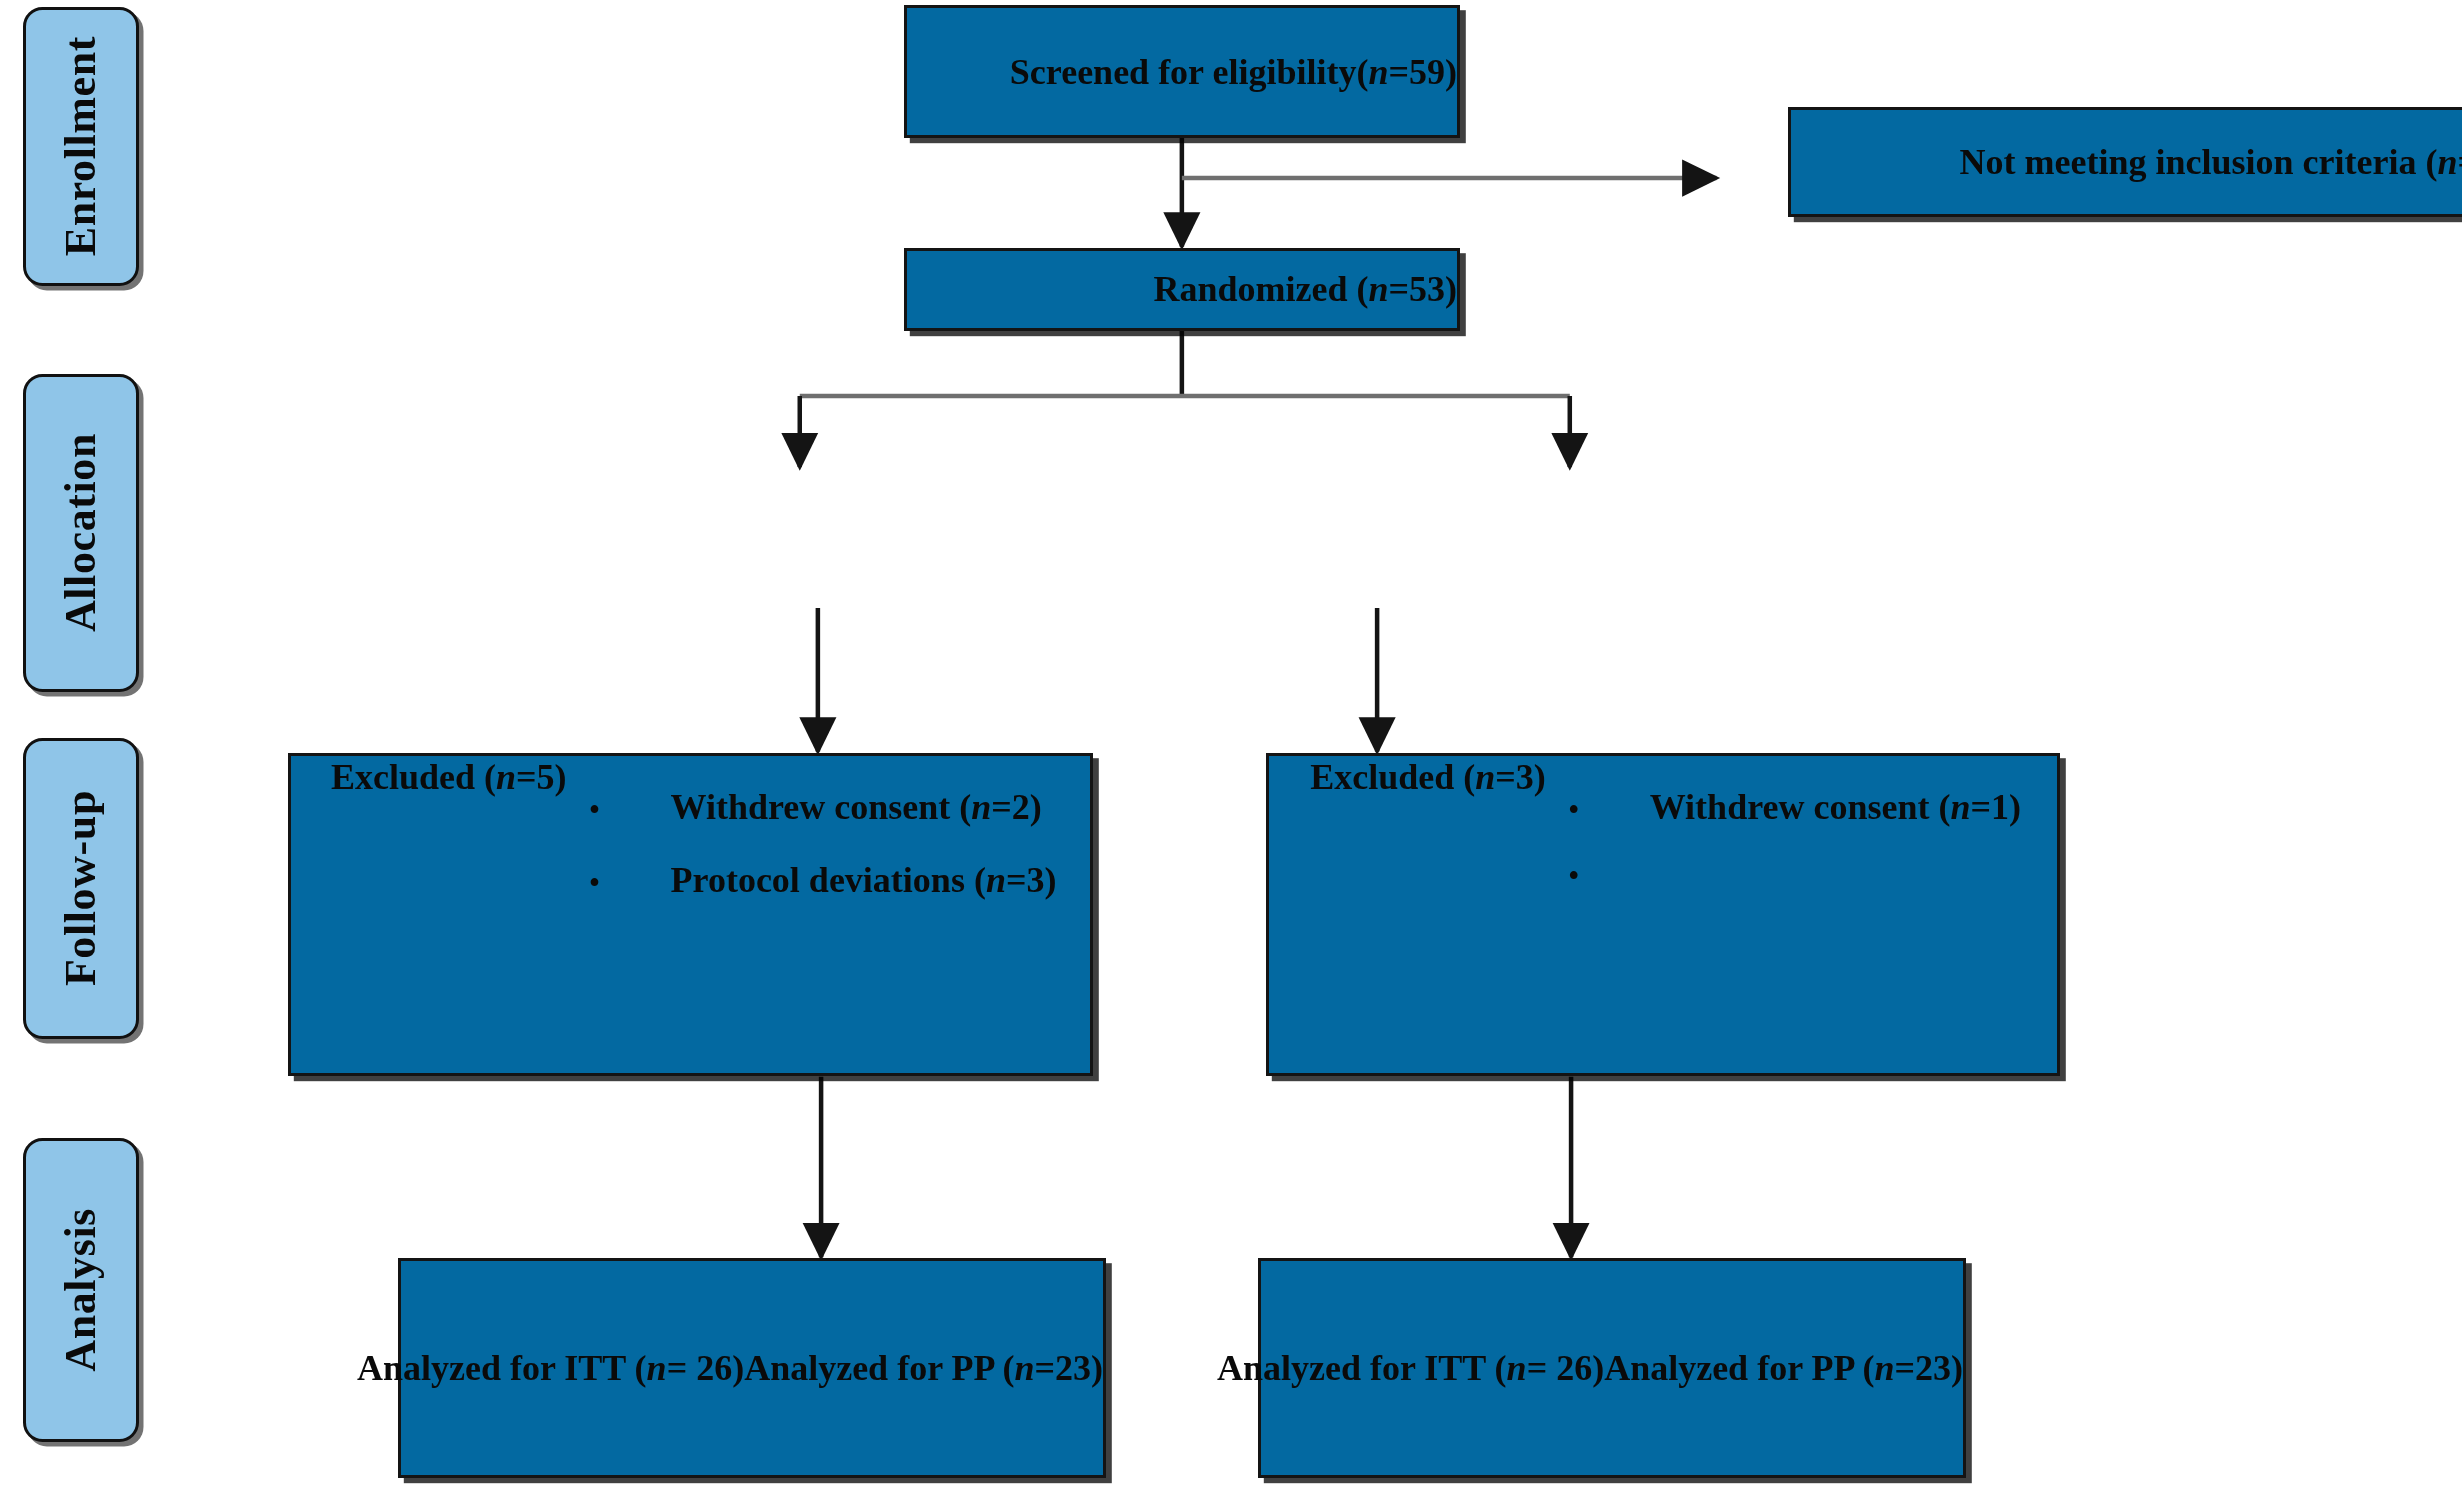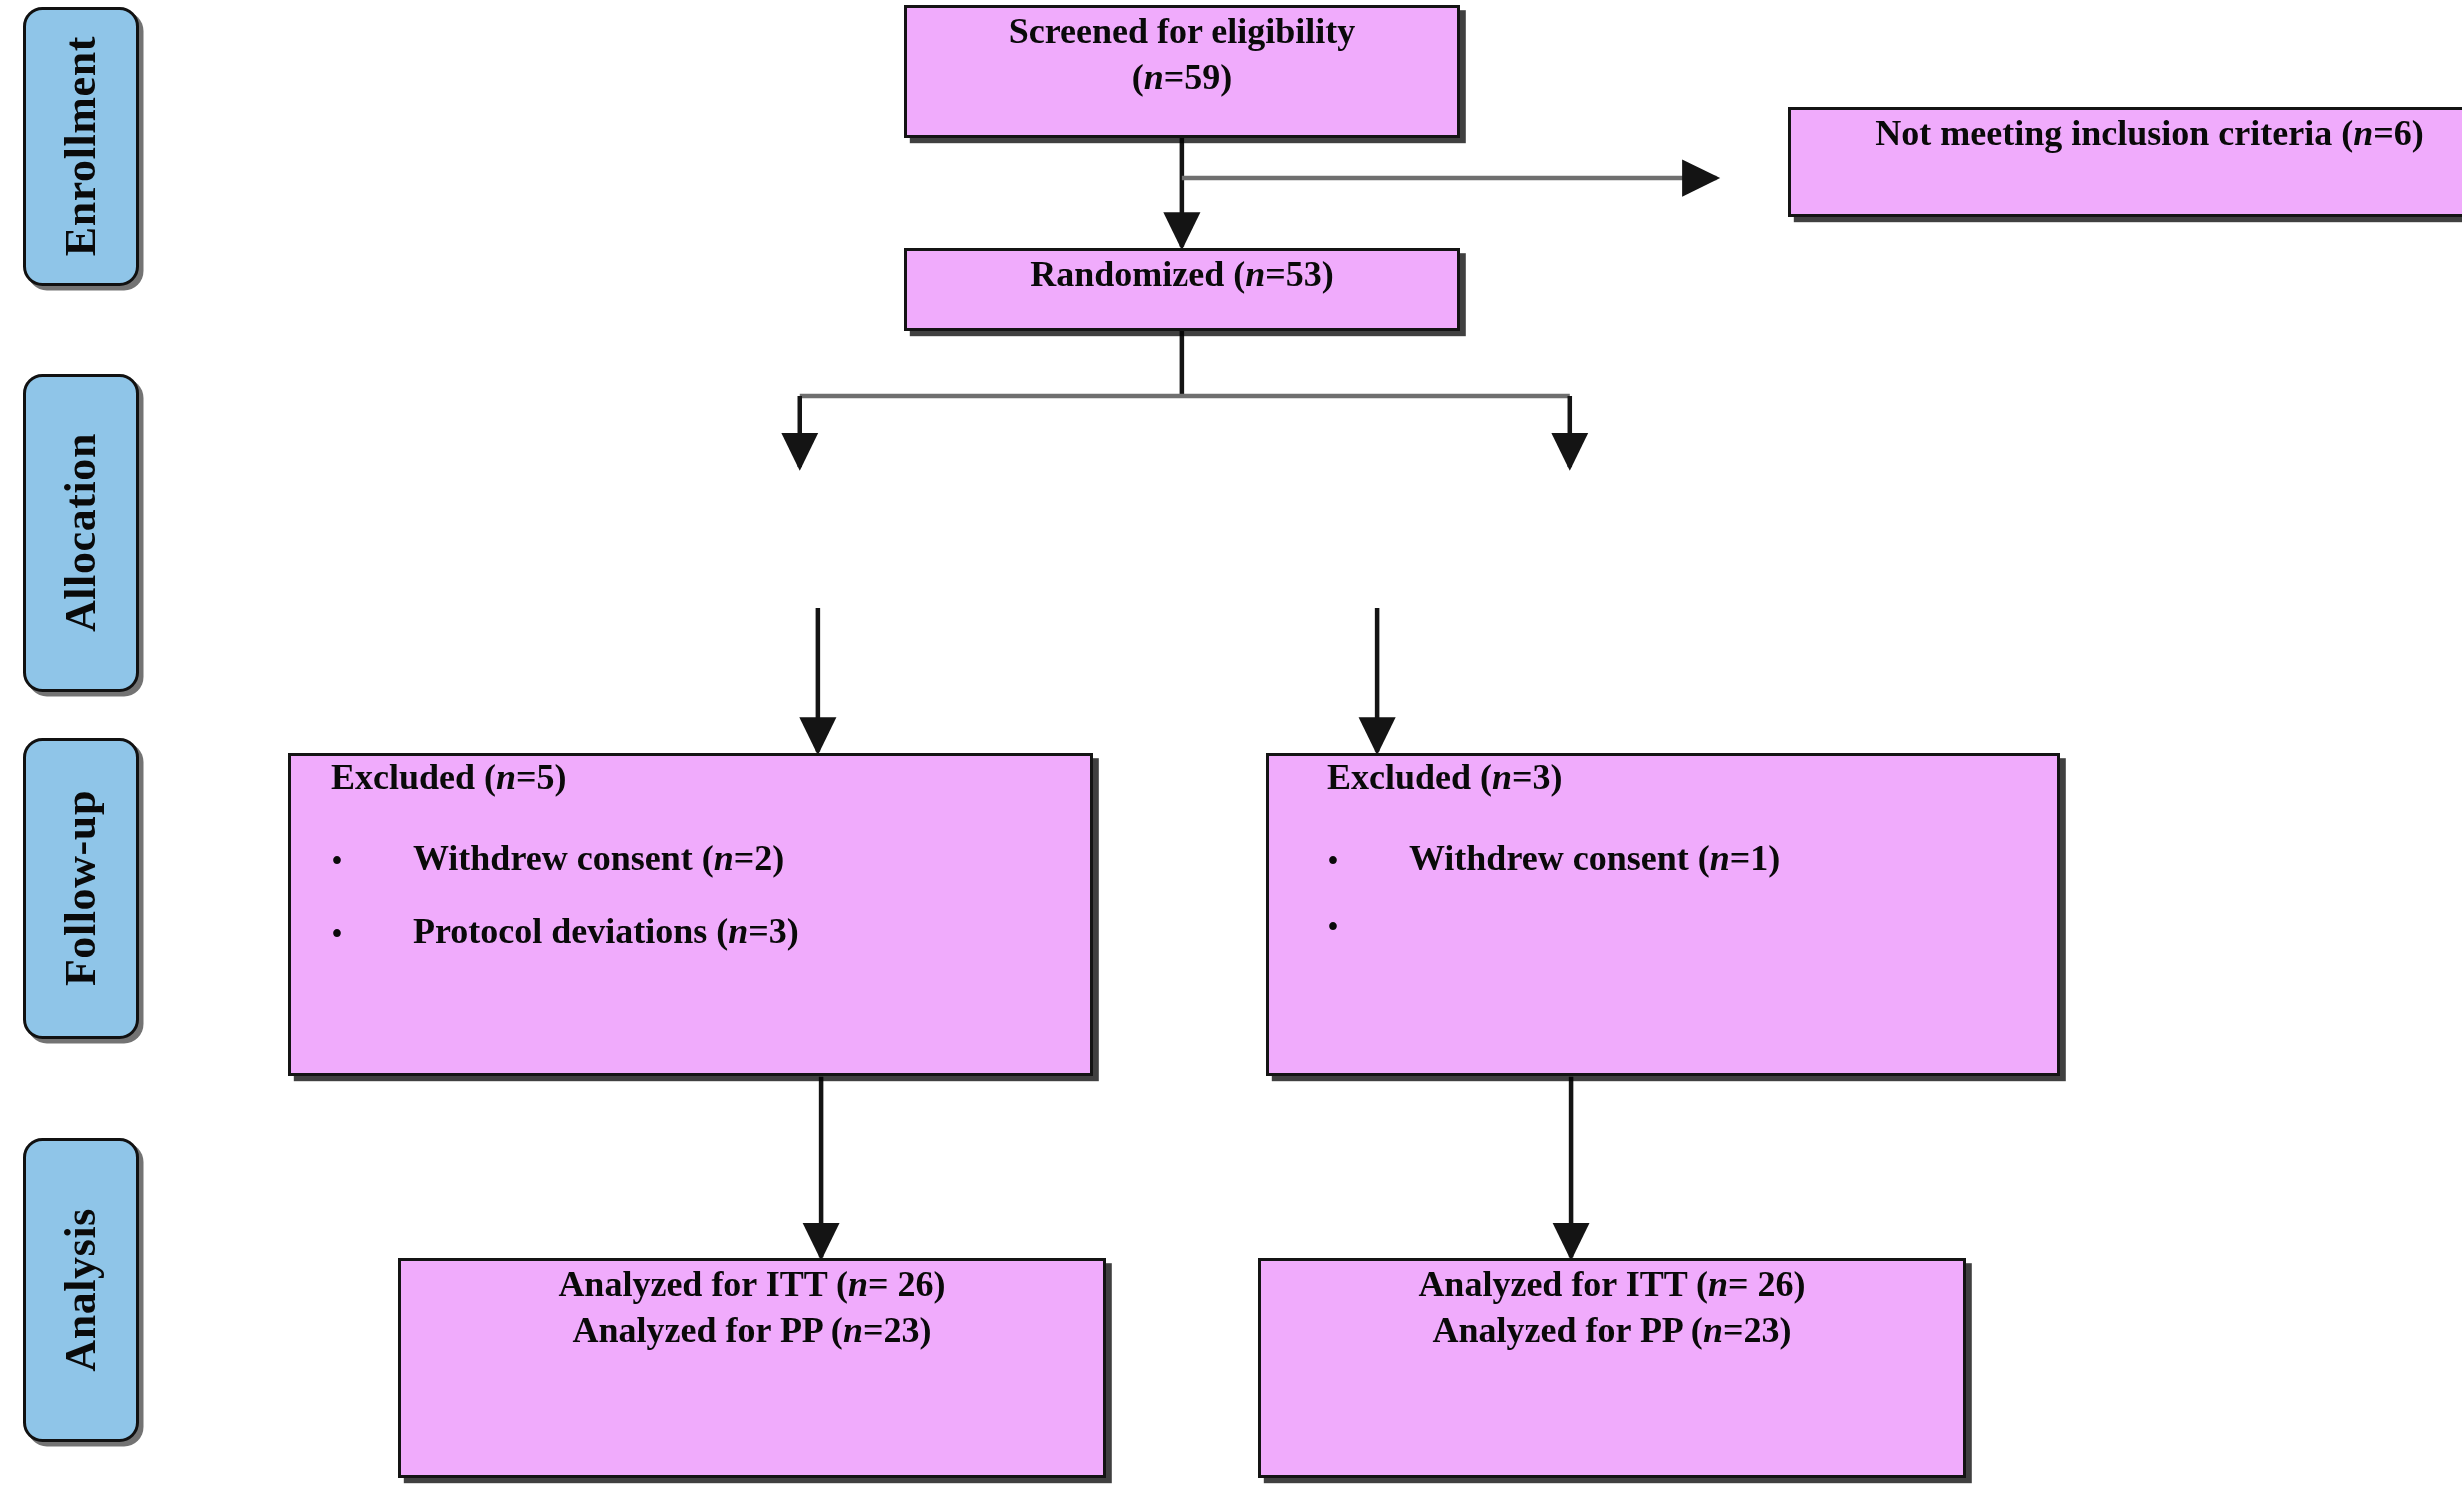--- a/index.html
+++ b/index.html
@@ -42,31 +42,31 @@
     font-size: 44px;
     letter-spacing: 0.6px;
     color: #0a0a0a;
     white-space: nowrap;
     line-height: 1;
   }
 
   
   .node {
     position: absolute;
-    background: #f0abfc;
+    background: #0369a1;
     border: 3.2px solid #141414;
     box-sizing: border-box;
     box-shadow: 5.8px 5.2px 0 rgba(0,0,0,0.75);
     display: flex;
-    flex-direction: column;
-    justify-content: flex-start;
+    flex-direction: row;
+    justify-content: flex-end;
     color: #0a0a0a;
   }
   .node.center { align-items: center; text-align: center; }
-  .node.leftal { align-items: flex-start; text-align: left; gap: 8px; }
+  .node.leftal { align-items: flex-start; text-align: left; }
 
   .node .line {
     font-weight: 700;
     font-size: 36px;
     line-height: 1.28;
     white-space: nowrap;
   }
   .node .line .it { font-style: italic; }
 
   

